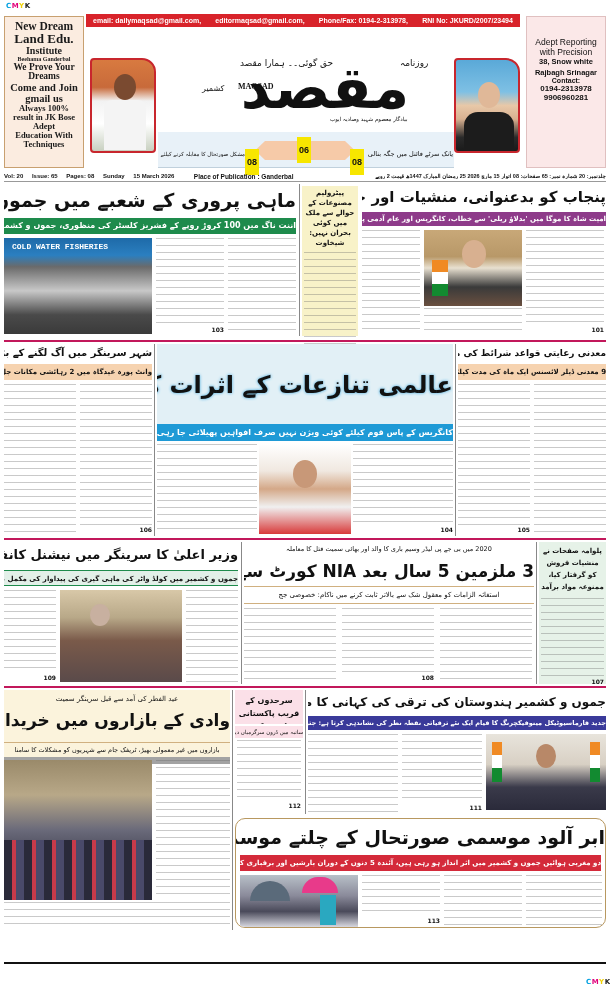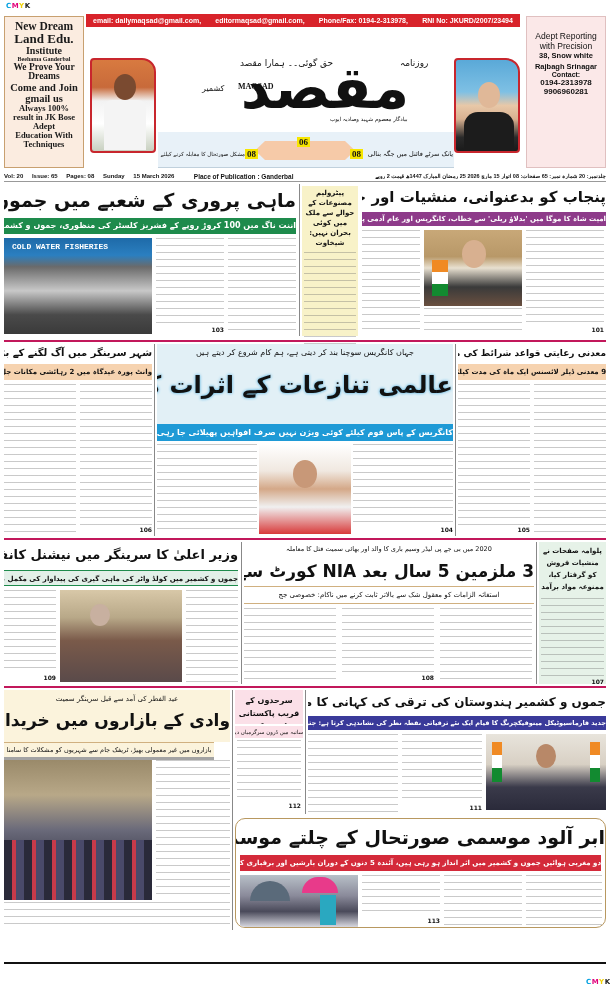--- a/index.html
+++ b/index.html
@@ -26,27 +26,27 @@
 .photo .head{position:absolute;width:22px;height:26px;border-radius:50%;background:#7a4a30;left:22px;top:14px}
 #photo-right .head{background:#e0b898;top:22px}
 #masthead-title{left:200px;top:58px;width:250px;height:60px;font-size:58px;font-weight:bold;text-align:center;line-height:60px;color:#111}
 #masthead-roman{left:238px;top:82px;font-family:"Liberation Serif",serif;font-size:8px;font-weight:bold}
 #masthead-kashmir{left:202px;top:84px;font-size:8px}
 #tagline{left:240px;top:58px;font-size:9px}
 #rozanama{left:400px;top:58px;font-size:9px}
 #subtitle{left:330px;top:116px;font-size:5.5px}
 #teaser-bar{left:158px;top:132px;width:296px;height:36px;background:#e8f1f8;border-bottom:1px solid #c0d0dc}
 #teaser-center{left:255px;top:141px;width:100px;height:19px;background:#f6caa8;clip-path:polygon(10% 0,90% 0,100% 50%,90% 100%,10% 100%,0 50%)}
-.pgnum{background:#f7e600;font-weight:bold;font-size:9px;padding:0 2px;font-family:Liberation Serif, serif}
+.pgnum{background:#f7e600;font-weight:bold;font-size:9px;padding:8px 2px;font-family:Liberation Sans, sans-serif}
 
 #ad-right{left:526px;top:16px;width:80px;height:152px;background:#fbe8e8;border:1px solid #e0c0c0;text-align:center;font-family:"Liberation Sans",sans-serif;color:#111}
 #ad-right .kmn-block{background:#8e3b8a;height:52px;color:#fff;clip-path:polygon(0 0,100% 0,100% 80%,50% 100%,0 80%);padding-top:2px}
 #ad-right .kmn-arc{font-size:5.5px;font-weight:bold}
 #ad-right .kmn{font-size:17px;font-weight:bold;line-height:22px}
-#ad-right .r1{font-size:8.5px;margin-top:14px}
+#ad-right .r1{font-size:8.5px;margin-top:20px}
 #ad-right .r2{font-size:8.5px}
 #ad-right .r3{font-size:7.5px;font-weight:bold}
 #ad-right .r4{font-size:7.5px;font-weight:bold;margin-top:2px}
 #ad-right .r5{font-size:7px;font-weight:bold}
 #ad-right .r6{font-size:8px;font-weight:bold}
 
 #dateline{left:4px;top:171px;width:602px;height:11px;font-family:"Liberation Sans",sans-serif;font-size:6px;font-weight:bold;display:flex;justify-content:space-between;align-items:center;border-bottom:1px solid #999}
 #dateline-left span{margin-right:7px}
 #dateline-right{direction:rtl}
 
@@ -174,21 +174,20 @@
   <div class="subbar" style="background:#f6d3b0;color:#111;font-size:7px;height:16px;line-height:16px;margin-top:2px">وانٹ پورہ عیدگاہ میں 2 رہائشی مکانات جل کر خاکستر</div>
   <div class="textcol" style="position:absolute;left:0;top:40px;width:72px;height:150px">
       <div class="lines" style="height:150px"></div>
     </div>
   <div class="textcol" style="position:absolute;left:76px;top:40px;width:72px;height:150px"><div class="lines" style="height:142px"></div><span class="ref">106</span></div>
 </div>
 <div class="abs vline" style="left:154px;top:344px;height:192px"></div>
 
 <div class="abs" style="left:157px;top:344px;width:296px;height:192px">
   <div style="background:#e2f0f6;height:80px;position:absolute;left:0;top:0;width:296px"></div>
-  <div class="headline" style="position:absolute;left:0;top:4px;width:296px;font-size:8px;font-weight:normal">جہاں کانگریس سوچنا بند کر دیتی ہے، ہم کام شروع کر دیتے ہیں</div>
   <div class="headline" style="position:absolute;left:0;top:22px;width:296px;font-size:24px;line-height:38px;color:#111;text-shadow:0 0 3px #7cc4e8,0 0 3px #7cc4e8">عالمی تنازعات کے اثرات کم کرنے کیلئے حکومت کوشاں</div>
   <div class="subbar" style="position:absolute;left:0;top:80px;width:296px;background:#1e9ad6;color:#fff;font-size:8px;height:17px;line-height:17px">کانگریس کے پاس قوم کیلئے کوئی ویژن نہیں صرف افواہیں پھیلائی جا رہی ہے: وزیر اعظم مودی</div>
   <div class="textcol" style="position:absolute;left:0;top:100px;width:100px;height:90px">
       <div class="lines" style="height:90px"></div>
     </div>
   <div class="img" style="left:102px;top:100px;width:92px;height:90px;background:linear-gradient(180deg,#fff 0%,#f0e8e0 30%,#d4a888 50%,#f0f0f0 70%,#d83a3a 100%)">
     <div style="position:absolute;left:34px;top:16px;width:24px;height:28px;border-radius:50%;background:#c89878"></div>
   </div>
   <div class="textcol" style="position:absolute;left:196px;top:100px;width:100px;height:90px"><div class="lines" style="height:82px"></div><span class="ref">104</span></div>
 </div>
@@ -234,21 +233,21 @@
 <div class="abs" style="left:539px;top:542px;width:67px;height:142px;background:#e6f2e8">
   <div class="urdu" style="font-size:7px;line-height:12px;text-align:center;padding:3px 2px;font-weight:bold">پلوامہ صفحات نے منشیات فروش کو گرفتار کیا، ممنوعہ مواد برآمد</div>
   <div class="textcol" style="padding:2px;height:92px"><div class="lines" style="height:80px"></div><span class="ref">107</span></div>
 </div>
 <div class="abs divider-pink" style="left:4px;top:686px;width:602px"></div>
 
 <div class="abs" style="left:4px;top:690px;width:226px;height:240px">
   <div style="position:absolute;left:0;top:0;width:226px;height:52px;background:#fbf3dc"></div>
   <div class="headline" style="position:absolute;left:0;top:2px;width:226px;font-size:7px;line-height:14px;font-weight:normal">عید الفطر کی آمد سے قبل سرینگر سمیت</div>
   <div class="headline" style="position:absolute;left:0;top:14px;width:226px;font-size:17px;line-height:32px">وادی کے بازاروں میں خریداری کا جوش عروج پر</div>
-  <div class="headline" style="position:absolute;left:0;top:52px;width:210px;font-size:6.5px;line-height:14px;font-weight:normal;border-top:1px solid #d0b080;border-bottom:3px solid #a3a3a3;background:#fbf3dc">بازاروں میں غیر معمولی بھیڑ، ٹریفک جام سے شہریوں کو مشکلات کا سامنا</div>
+  <div class="headline" style="position:absolute;left:0;top:52px;width:226px;font-size:6.5px;line-height:14px;font-weight:normal;border-top:1px solid #d0b080;border-bottom:7px solid #a3a3a3;background:#fbf3dc">بازاروں میں غیر معمولی بھیڑ، ٹریفک جام سے شہریوں کو مشکلات کا سامنا</div>
   <div class="img" style="left:0;top:70px;width:148px;height:140px;background:linear-gradient(180deg,#9a8a6a 0%,#b8a888 25%,#6a6a7a 50%,#3a3a4a 75%,#5a5060 100%)">
     <div style="position:absolute;left:0;bottom:0;width:148px;height:60px;background:repeating-linear-gradient(90deg,#2a2a3a 0,#2a2a3a 8px,#c83a4a 8px,#c83a4a 12px,#4a4a6a 12px,#4a4a6a 20px)"></div>
   </div>
   <div class="textcol" style="position:absolute;left:152px;top:70px;width:74px;height:140px">
       <div class="lines" style="height:140px"></div>
     </div>
   <div class="textcol" style="position:absolute;left:0;top:212px;width:226px;height:26px">
       <div class="lines" style="height:26px"></div>
     </div>
 </div>

